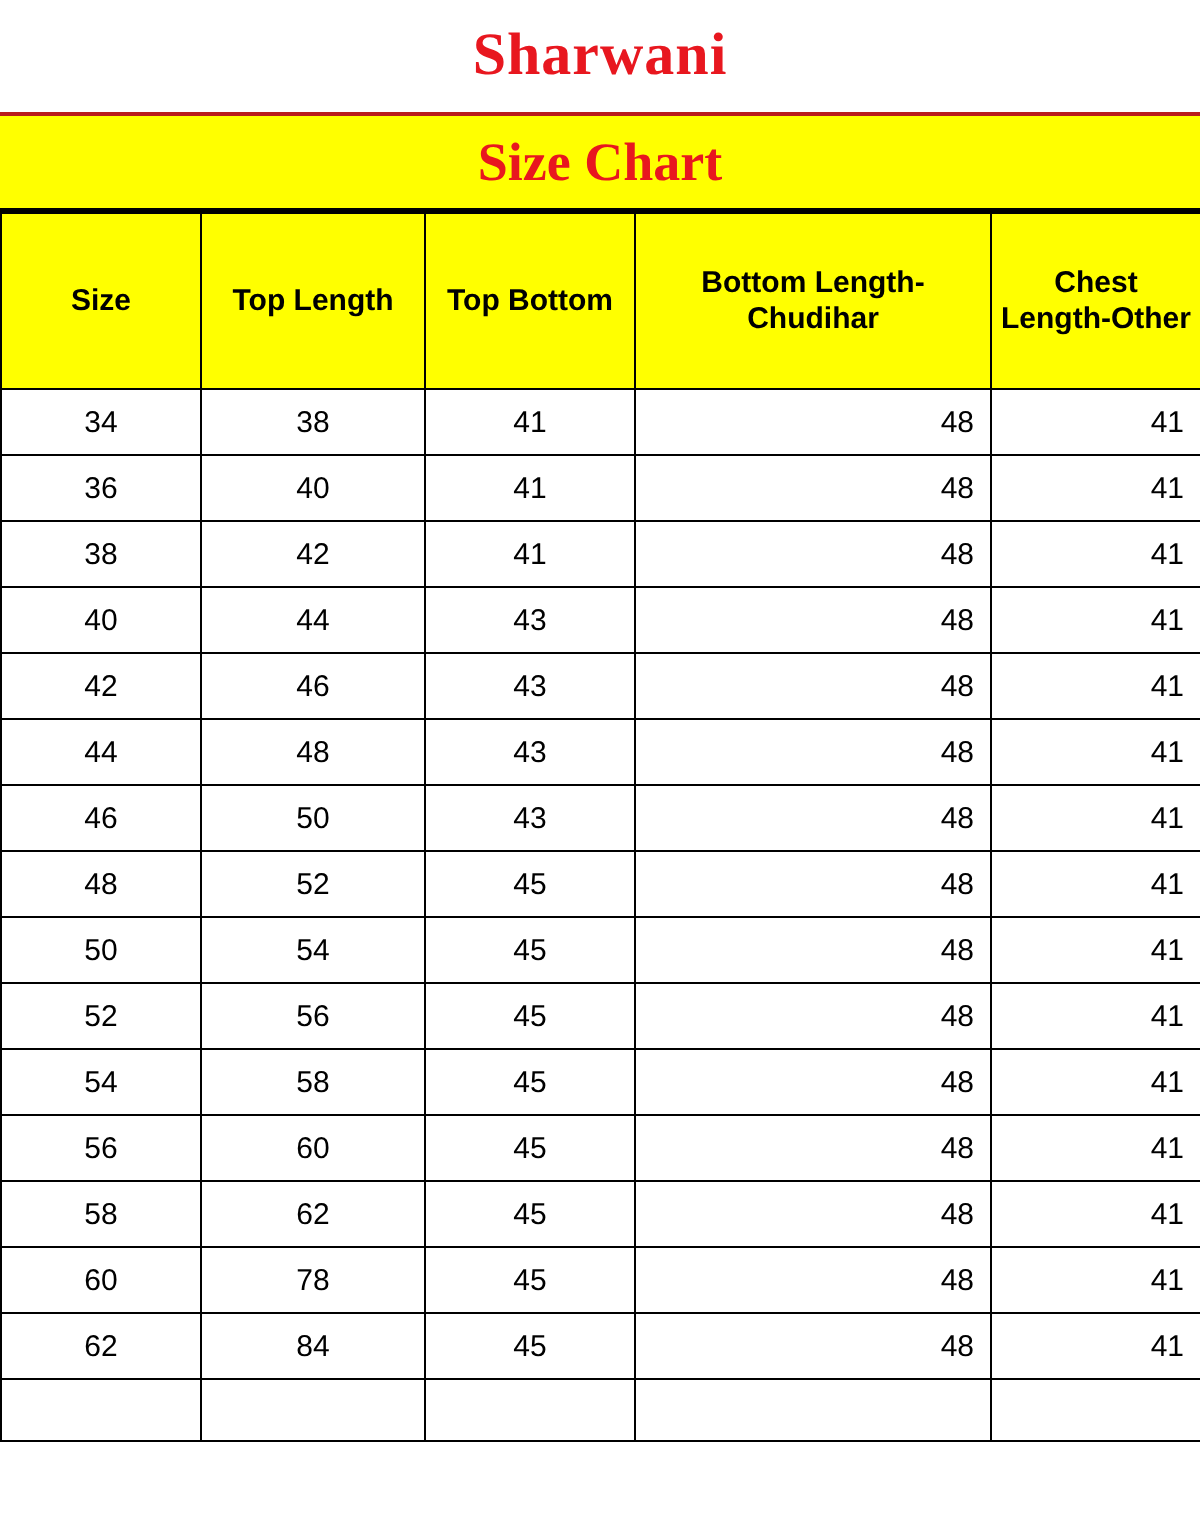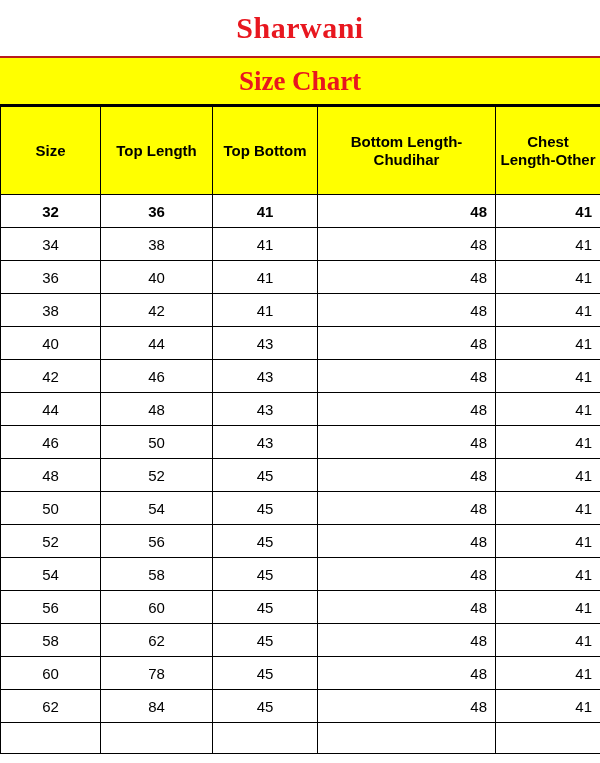--- a/index.html
+++ b/index.html
@@ -120,27 +120,20 @@
     <thead>
       <tr>
         <th>Size</th>
         <th>Top Length</th>
         <th>Top Bottom</th>
         <th>Bottom Length-Chudihar</th>
         <th>Chest Length-Other</th>
       </tr>
     </thead>
     <tbody>
-      <tr class="first-row">
-        <td class="num-center">32</td>
-        <td class="num-center">36</td>
-        <td class="num-center">41</td>
-        <td class="num-right">48</td>
-        <td class="num-right">41</td>
-      </tr>
       <tr>
         <td class="num-center">34</td>
         <td class="num-center">38</td>
         <td class="num-center">41</td>
         <td class="num-right">48</td>
         <td class="num-right">41</td>
       </tr>
       <tr>
         <td class="num-center">36</td>
         <td class="num-center">40</td>

